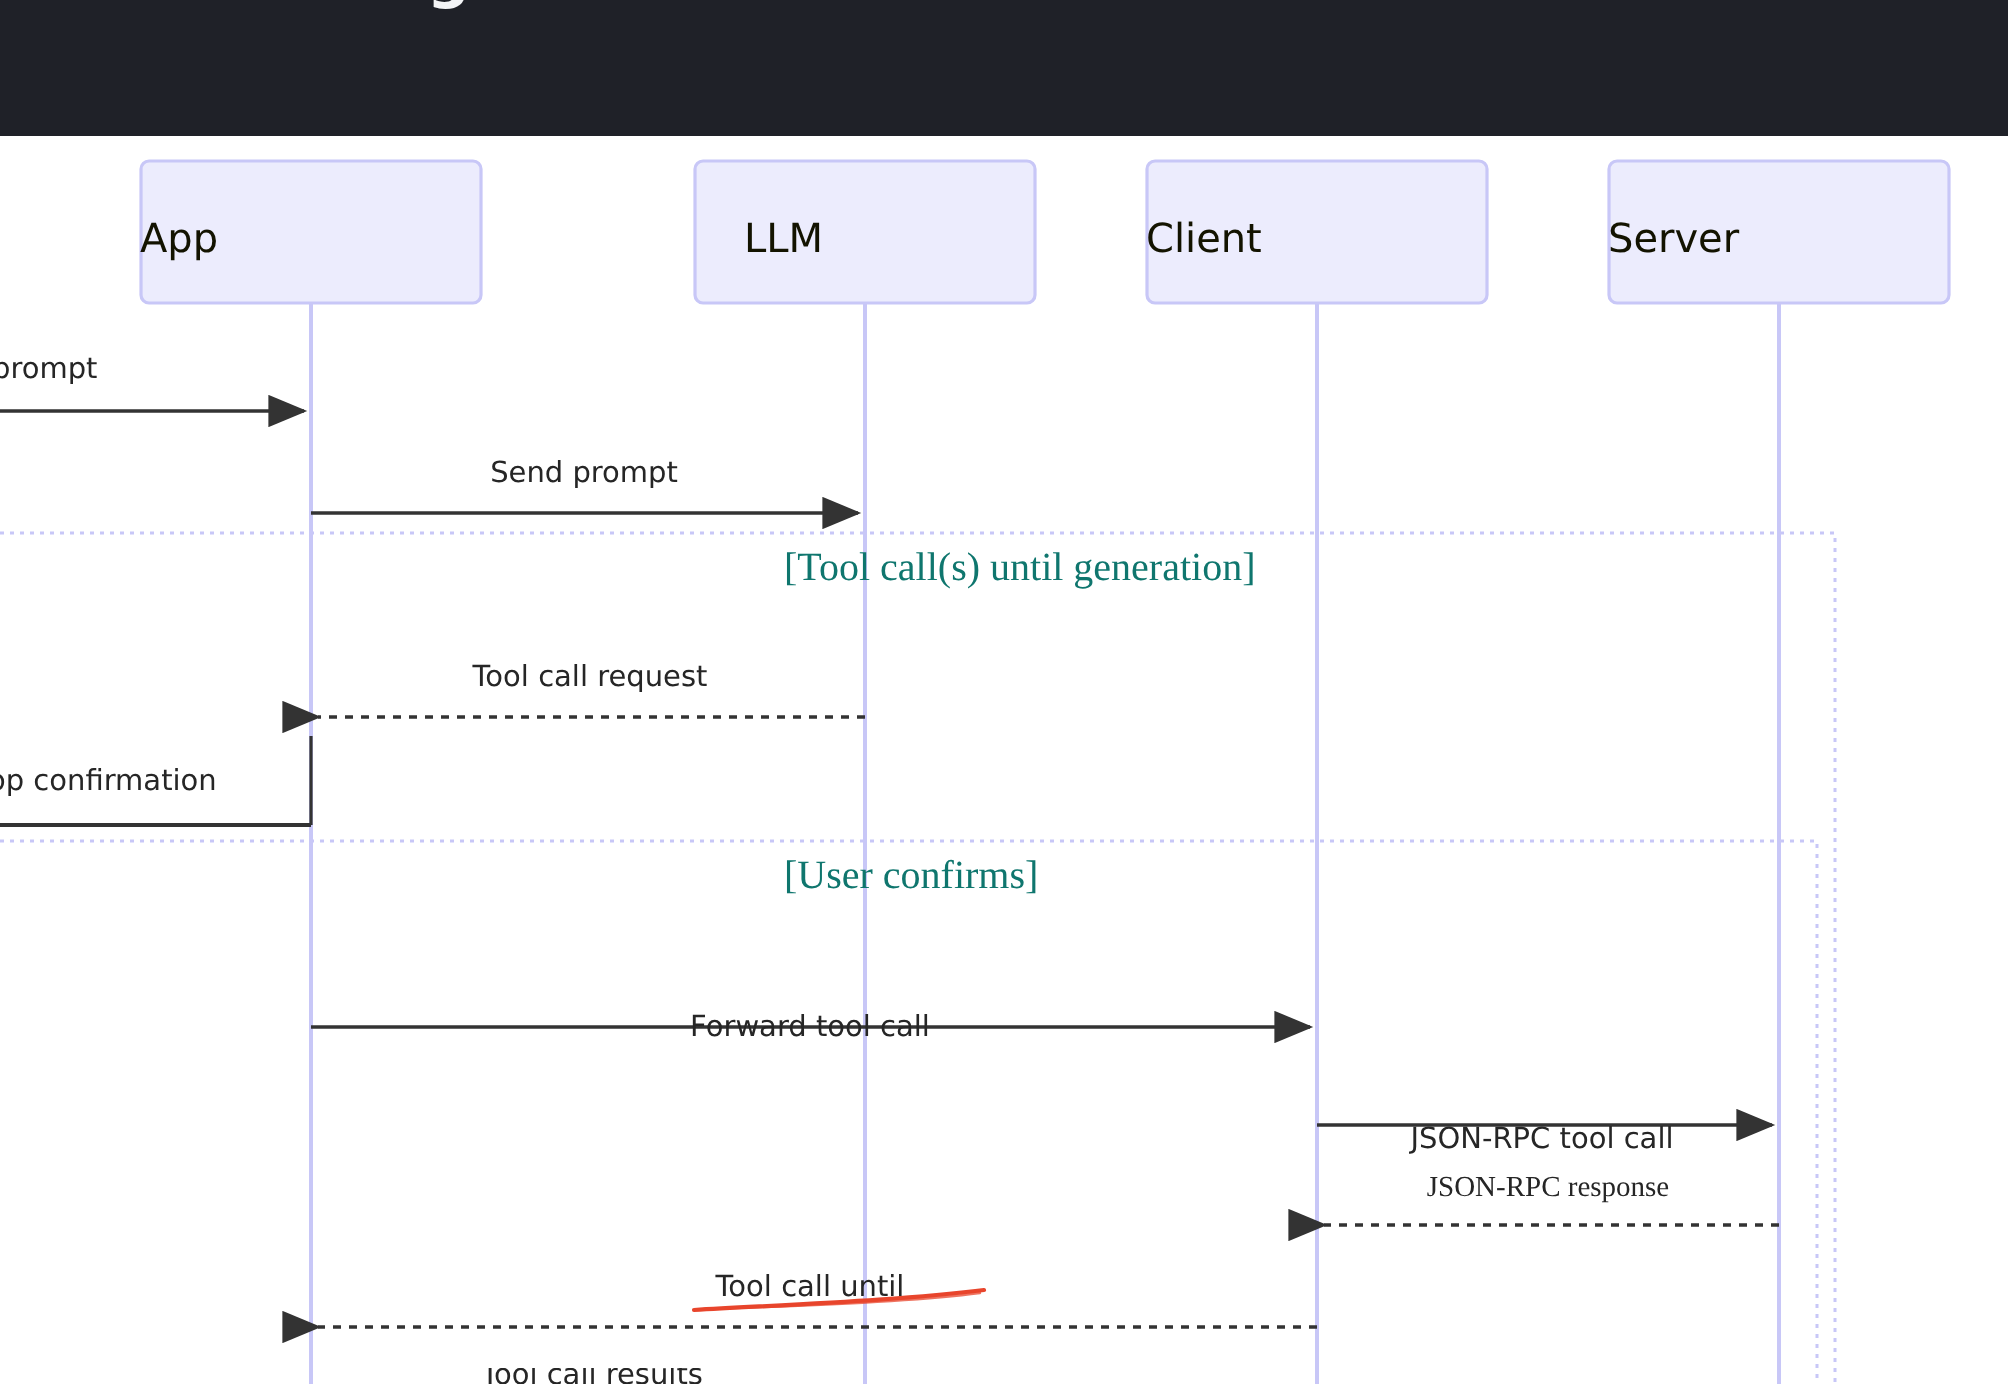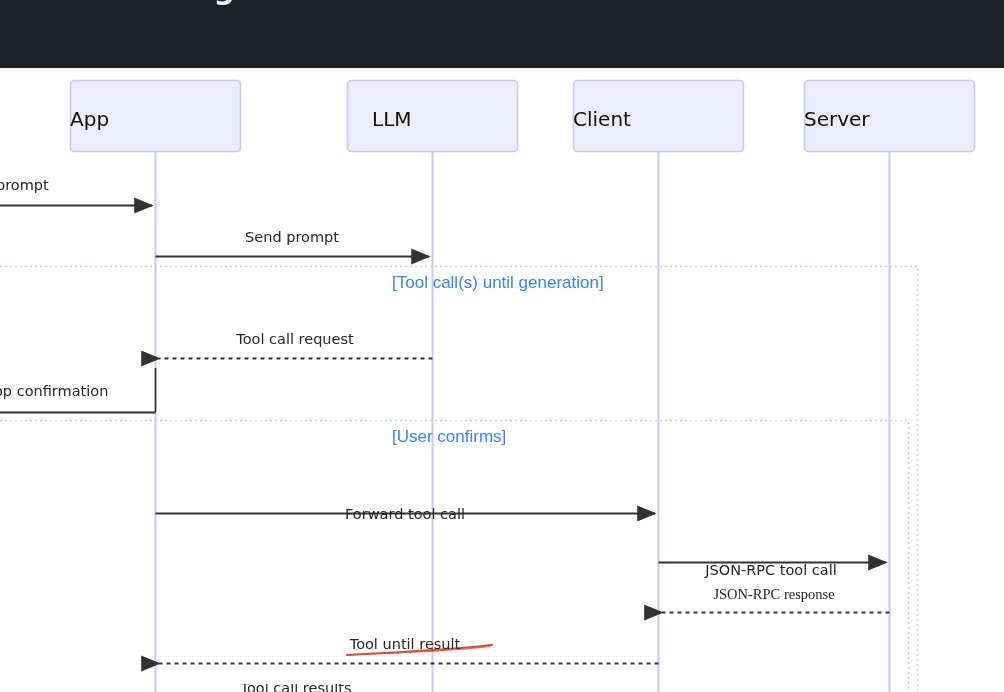--- a/index.html
+++ b/index.html
@@ -60,24 +60,24 @@
   .msg-label {
     position: absolute;
     font-size: 14.5px;
     color: #262626;
     white-space: nowrap;
     font-family: "DejaVu Sans", "Liberation Sans", sans-serif;
   }
   .msg-label.center { transform: translateX(-50%); }
   .note-label {
     position: absolute;
-    font-size: 17px;
-    color: #3b82f6;
-    white-space: nowrap;
-    font-family: Liberation Sans, sans-serif;
+    font-size: 20px;
+    color: #0f766e;
+    white-space: nowrap;
+    font-family: Liberation Serif, serif;
   }
   .loop-label {
     position: absolute;
     font-size: 14.5px;
     color: #262626;
     white-space: nowrap;
     font-family: "DejaVu Sans", "Liberation Sans", sans-serif;
   }
   .clip-bottom {
     position: absolute;
@@ -186,21 +186,21 @@
     <div class="msg-label center" style="left:295px; top:263px;">Tool call request</div>
 
     <div class="loop-label" style="left:-6px; top:315px;">op confirmation</div>
 
     <div class="msg-label center" style="left:405px; top:418px;margin-top:20px;">Forward tool call</div>
 
     <div class="msg-label center" style="left:771px; top:467px;margin-top:27px;">JSON-RPC tool call</div>
 
     <div class="msg-label center" style="left:774px; top:518px;font-family:Liberation Serif, serif;">JSON-RPC response</div>
 
-    <div class="msg-label center" style="left:405px; top:568px;">Tool until result</div>
+    <div class="msg-label center" style="left:405px; top:568px;">Tool call until</div>
 
     <div class="note-label center" style="left:392px; top:205px;">[Tool call(s) until generation]</div>
 
     <div class="note-label center" style="left:392px; top:359px;">[User confirms]</div>
 
     <div class="clip-bottom" style="top:616px; height:8px;">
       <div class="msg-label center" style="left:296px; top:-4px; position:absolute;">Tool call results</div>
     </div>
 
   </div>

